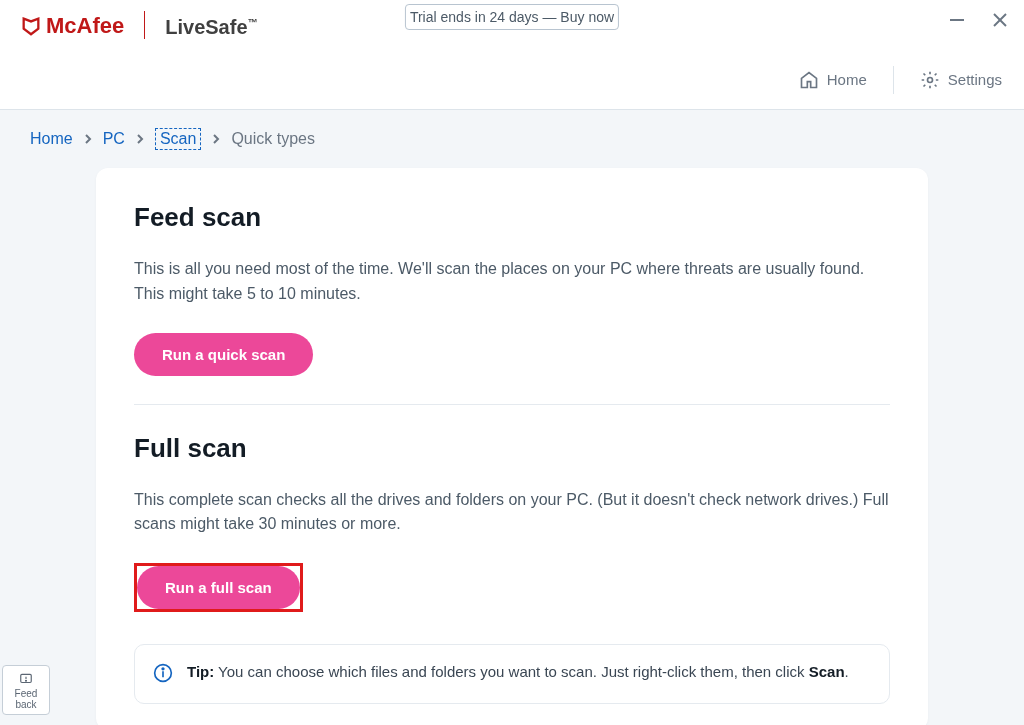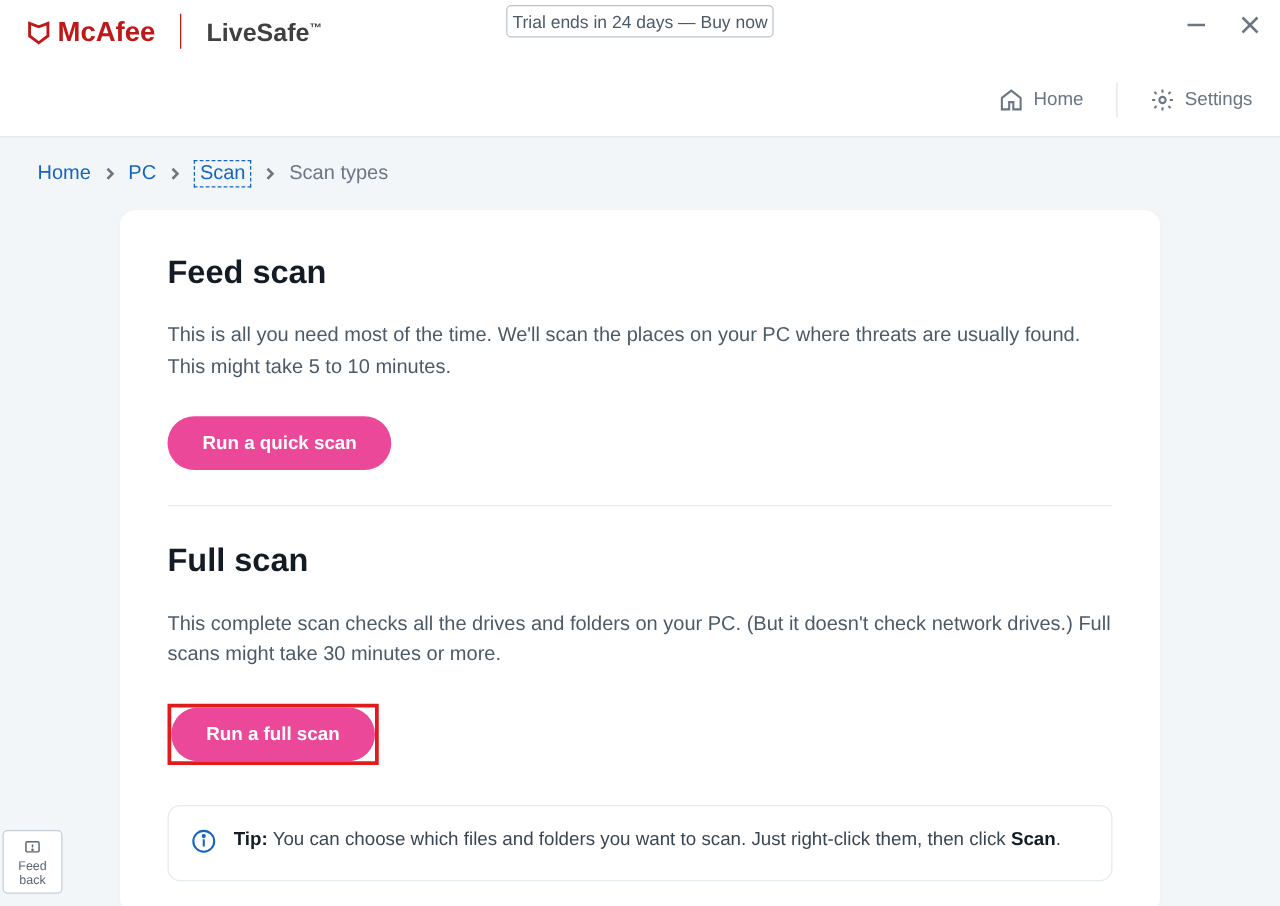--- a/index.html
+++ b/index.html
@@ -226,21 +226,21 @@
       <path d="M3 1 L7 5 L3 9" fill="none" stroke="#6b7683" stroke-width="2"></path>
     </svg>
   <span class="crumb-link">PC</span>
   <svg class="crumb-chevron" width="10" height="10" viewBox="0 0 10 10">
       <path d="M3 1 L7 5 L3 9" fill="none" stroke="#6b7683" stroke-width="2"></path>
     </svg>
   <span class="crumb-current-box">Scan</span>
   <svg class="crumb-chevron" width="10" height="10" viewBox="0 0 10 10">
       <path d="M3 1 L7 5 L3 9" fill="none" stroke="#6b7683" stroke-width="2"></path>
     </svg>
-  <span class="crumb-last">Scan types</span>
+  <span class="crumb-last">Quick types</span>
 </div>
 
 <div class="card">
   <h2 class="section-title">Feed scan</h2>
   <p class="section-desc">This is all you need most of the time. We'll scan the places on your PC where threats are usually found. This might take 5 to 10 minutes.</p>
   <button class="pill-btn">Run a quick scan</button>
 
   <div class="hr"></div>
 
   <h2 class="section-title">Full scan</h2>

